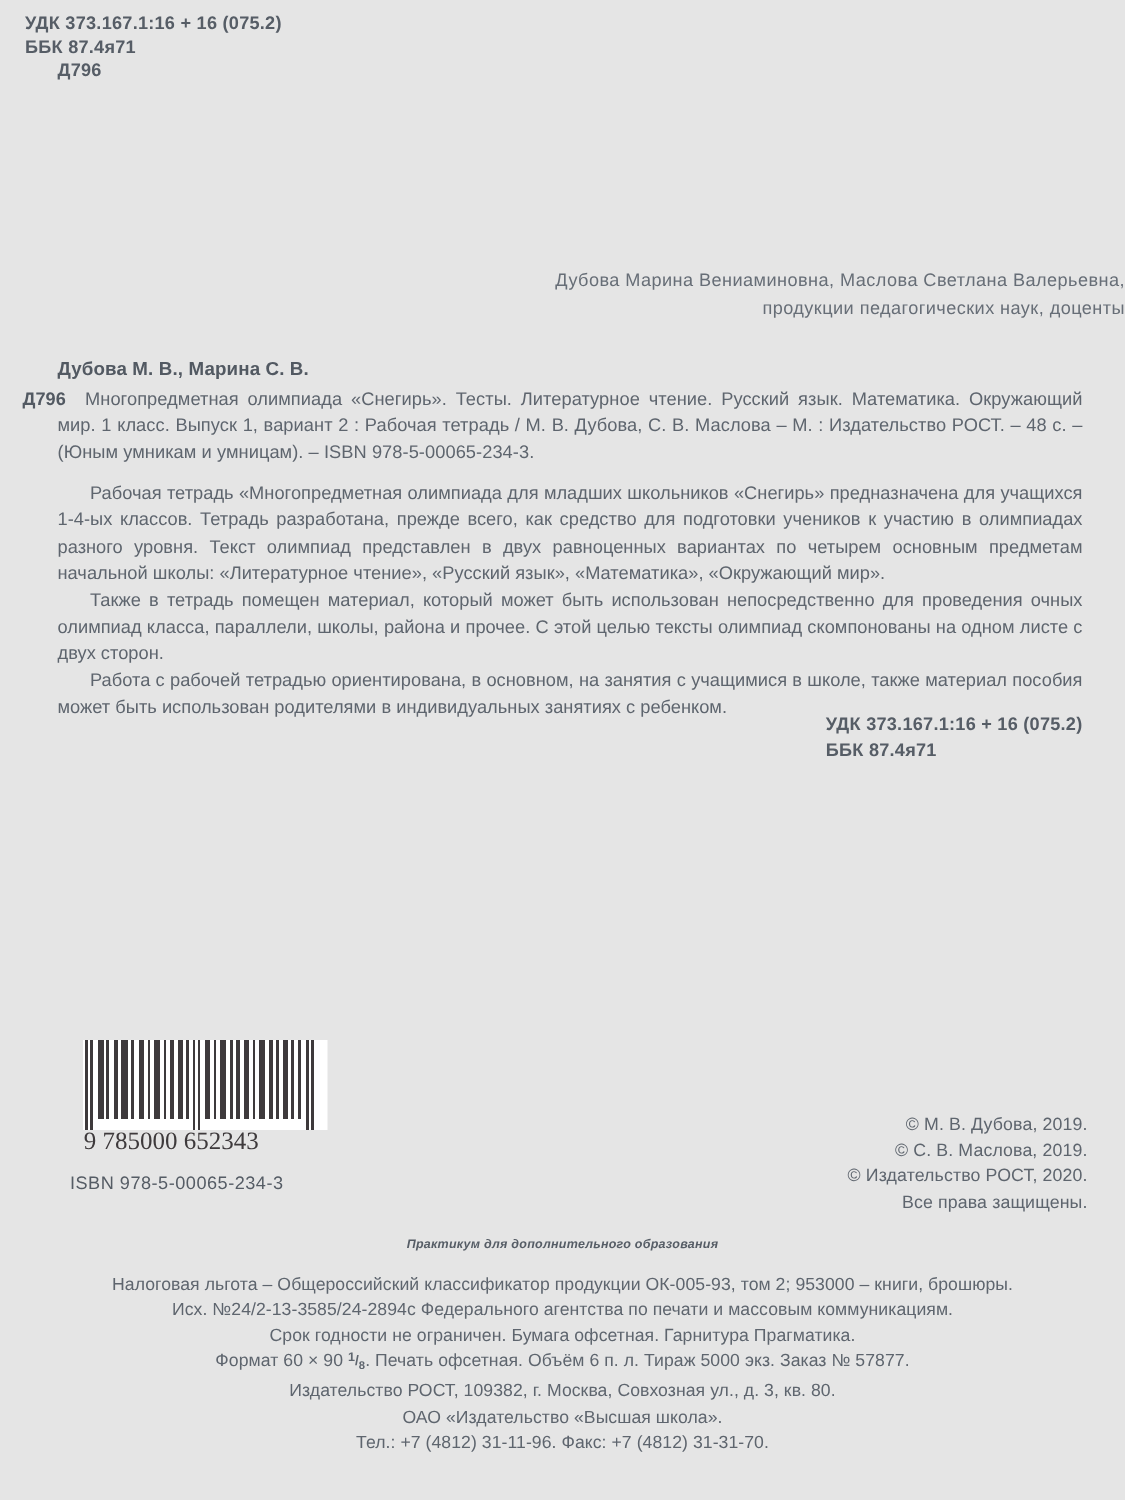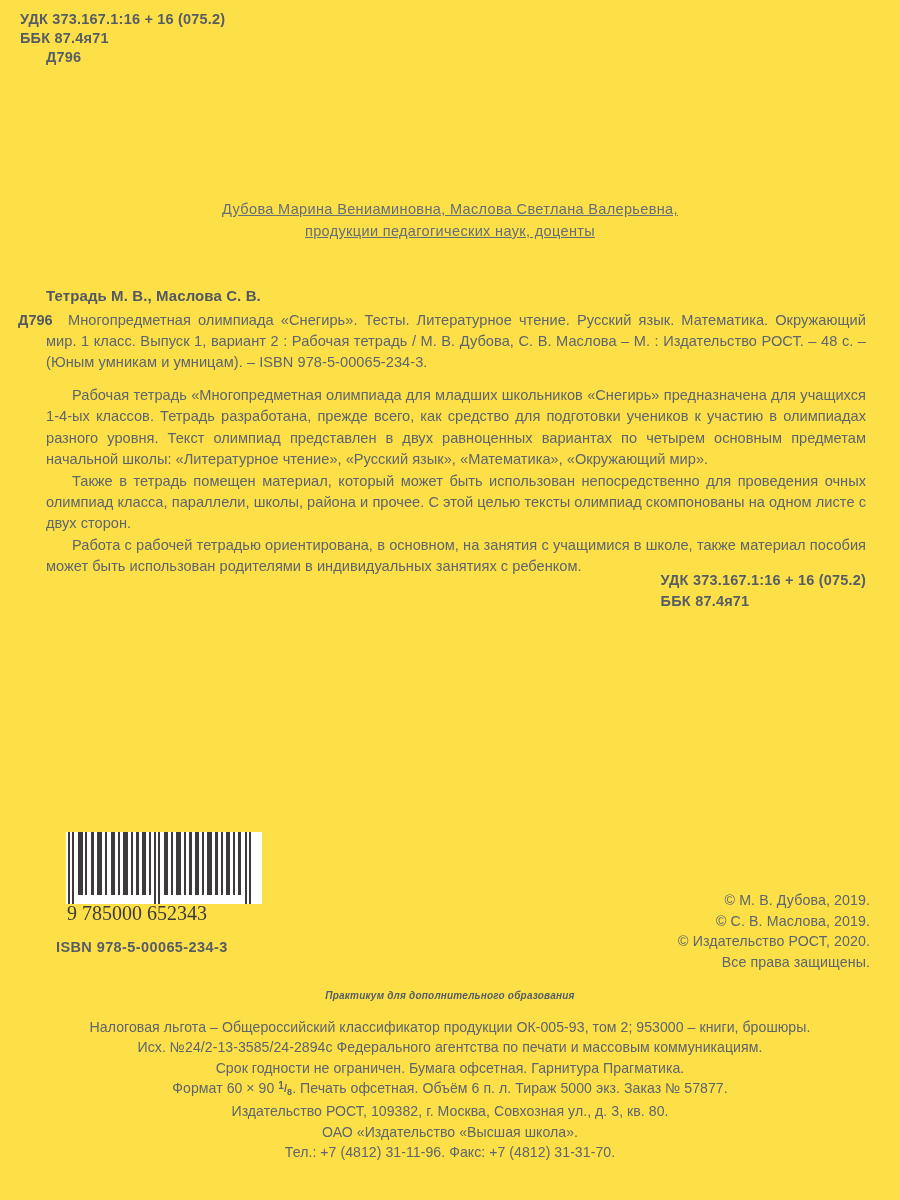--- a/index.html
+++ b/index.html
@@ -5,21 +5,21 @@
 <style>
   html, body {
     margin: 0;
     padding: 0;
     background: #ffffff;
   }
   .page {
     position: relative;
     width: 900px;
     height: 1200px;
-    background: #fde047;
+    background: #e5e5e5;
     font-family: "Liberation Sans", "DejaVu Sans", sans-serif;
     color: #5b626b;
     overflow: hidden;
   }
 
   
   .classification {
     position: absolute;
     left: 20px;
     top: 10px;
@@ -35,27 +35,26 @@
     display: block;
     padding-left: 26px;
     white-space: pre;
   }
 
   
   .authors {
     position: absolute;
     left: 0;
     right: 0;
-    top: 198px;
-    text-align: center;
+    top: 214px;
+    text-align: right;
     font-size: 14.5px;
     line-height: 22px;
     color: #676e77;
     letter-spacing: 0.35px;
-    text-decoration: underline;
   }
   .authors span { display: block; }
 
   
   .bib {
     position: absolute;
     left: 46px;
     top: 287px;
     width: 820px;
   }
@@ -133,21 +132,21 @@
     color: #3e3a3c;
     letter-spacing: 0px;
     white-space: pre;
     padding-left: 1px;
   }
   .isbn-line {
     position: absolute;
     left: 56px;
     top: 939px;
     font-size: 14.5px;
-    font-weight: bold;
+    font-weight: normal;
     color: #555c65;
     letter-spacing: 0.4px;
   }
 
   
   .copyright {
     position: absolute;
     right: 30px;
     top: 890px;
     text-align: right;
@@ -199,21 +198,21 @@
     <span class="bbk">ББК 87.4я71</span>
     <span class="code">Д796</span>
   </div>
 
   <div class="authors">
     <span>Дубова Марина Вениаминовна, Маслова Светлана Валерьевна,</span>
     <span>продукции педагогических наук, доценты</span>
   </div>
 
   <div class="bib">
-    <div class="bib-authors">Тетрадь М. В., Маслова С. В.</div>
+    <div class="bib-authors">Дубова М. В., Марина С. В.</div>
     <div class="bib-body">
       <span class="bib-sigla">Д796</span>
       <p class="l1">Многопредметная олимпиада «Снегирь». Тесты. Литературное чтение. Русский язык. Математика. Окружающий мир. 1 класс. Выпуск 1, вариант 2 : Рабочая тетрадь / М. В. Дубова, С. В. Маслова – М. : Издательство РОСТ. – 48 с. – (Юным умникам и умницам). – ISBN 978-5-00065-234-3.</p>
     </div>
   </div>
 
   <div class="annotation">
     <p>Рабочая тетрадь «Многопредметная олимпиада для младших школьников «Снегирь» предназначена для учащихся 1-4-ых классов. Тетрадь разработана, прежде всего, как средство для подготовки учеников к участию в олимпиадах разного уровня. Текст олимпиад представлен в двух равноценных вариантах по четырем основным предметам начальной школы: «Литературное чтение», «Русский язык», «Математика», «Окружающий мир».</p>
     <p>Также в тетрадь помещен материал, который может быть использован непосредственно для проведения очных олимпиад класса, параллели, школы, района и прочее. С этой целью тексты олимпиад скомпонованы на одном листе с двух сторон.</p>
     <p>Работа с рабочей тетрадью ориентирована, в основном, на занятия с учащимися в школе, также материал пособия может быть использован родителями в индивидуальных занятиях с ребенком.</p>

